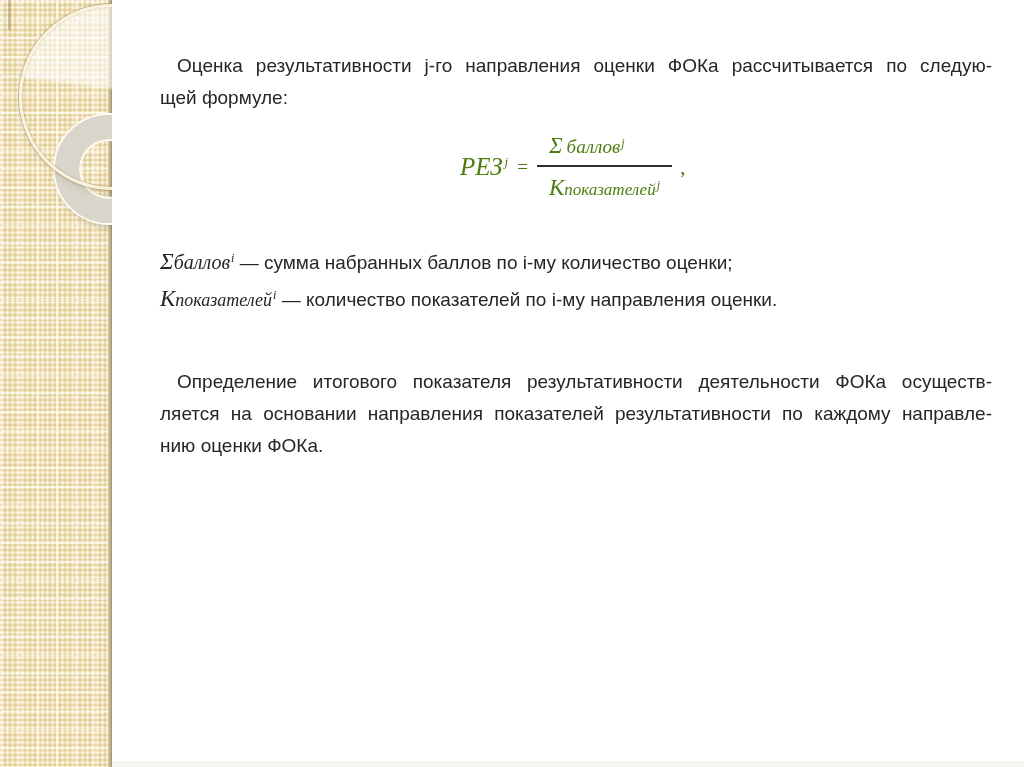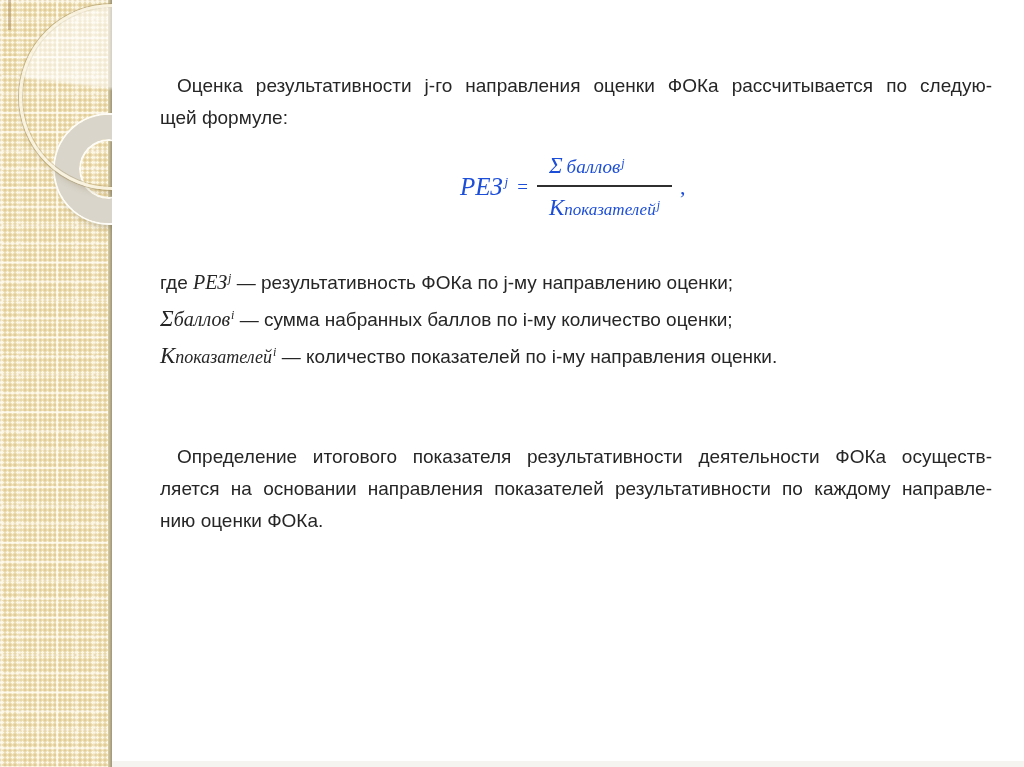--- a/index.html
+++ b/index.html
@@ -60,21 +60,21 @@
     position:absolute;left:112px;top:0;width:912px;height:767px;
     background:#ffffff;
   }
   .bottom-strip{
     position:absolute;left:112px;right:0;bottom:0;height:6px;
     background:#f5f4f0;
   }
   .text-col{
     box-sizing:border-box;
     width:880px;
-    padding:70px 0 0 48px;
+    padding:50px 0 0 48px;
     color:#262626;
   }
   .line{
     width:832px;
     font-size:19px;line-height:32px;
     white-space:nowrap;
   }
   .wrapline{white-space:normal;}
   .indent{text-indent:17px;}
   .jf{text-align:justify;text-align-last:justify;white-space:normal;}
@@ -82,36 +82,36 @@
   .term{font-family:"Liberation Serif", serif;font-style:italic;font-size:20px;}
   .term-big{font-family:"Liberation Serif", serif;font-style:italic;font-size:23px;}
   .term-small{font-family:"Liberation Serif", serif;font-style:italic;font-size:18px;}
   .isup{font-family:"Liberation Serif", serif;font-style:italic;font-size:12px;vertical-align:super;margin-left:1px;}
 
   
   .f-row{
     display:flex;align-items:center;
     width:max-content;
     margin:14px 0 36px 300px;
-    color:#1d4ed8;
+    color:#4d7c0f;
   }
   .f-lhs{font-family:"Liberation Serif", serif;font-style:italic;font-size:25px;line-height:1;}
   .f-lhs-sup{font-family:"Liberation Serif", serif;font-style:italic;font-size:13px;vertical-align:super;margin-left:2px;}
   .f-eq{font-family:"Liberation Serif", serif;font-size:19px;margin:0 9px;}
   .frac{display:inline-flex;flex-direction:column;}
   .f-num,.f-den{padding:0 12px;line-height:30px;white-space:nowrap;}
   .f-sigma{font-family:"Liberation Serif", serif;font-style:italic;font-size:23px;margin-right:4px;}
   .f-numtext{font-family:"Liberation Serif", serif;font-style:italic;font-size:19px;}
   .f-bar{align-self:stretch;height:2px;background:#2f2f2f;margin:2px 0 3px;}
   .f-kbig{font-family:"Liberation Serif", serif;font-style:italic;font-size:23px;}
   .f-dentext{font-family:"Liberation Serif", serif;font-style:italic;font-size:17px;}
   .f-comma{font-family:"Liberation Serif", serif;font-size:22px;margin-left:8px;}
 
   .defs .line{white-space:normal;}
-  .para2{margin-top:67px;}
+  .para2{margin-top:50px;}
 </style>
 </head>
 <body>
 
 <div class="page">
 
   <div class="side-strip">
     <div class="ring"></div>
     <div class="circle-thin">
       <div class="circle-highlight"></div>
@@ -133,21 +133,20 @@
         <span class="f-eq">=</span>
         <span class="frac">
           <span class="f-num"><span class="f-sigma">Σ</span><span class="f-numtext">баллов</span><span class="isup">j</span></span>
           <span class="f-bar"></span>
           <span class="f-den"><span class="f-kbig">К</span><span class="f-dentext">показателей</span><span class="isup">j</span></span>
         </span>
         <span class="f-comma">,</span>
       </div>
 
       <div class="defs">
-        <div class="line"><span>где </span><span class="term">РЕЗ</span><span class="isup">j</span><span> — результативность ФОКа по j-му направлению оценки;</span></div>
         <div class="line"><span class="term-big">Σ</span><span class="term">баллов</span><span class="isup">i</span><span> — сумма набранных баллов по i-му количество оценки;</span></div>
         <div class="line"><span class="term-big">К</span><span class="term-small">показателей</span><span class="isup">i</span><span> — количество показателей по i-му направления оценки.</span></div>
       </div>
 
       <div class="para para2">
         <div class="line indent jf">Определение итогового показателя результативности деятельности ФОКа осуществ-</div>
         <div class="line jf">ляется на основании направления показателей результативности по каждому направле-</div>
         <div class="line wrapline">нию оценки ФОКа.</div>
       </div>
 

